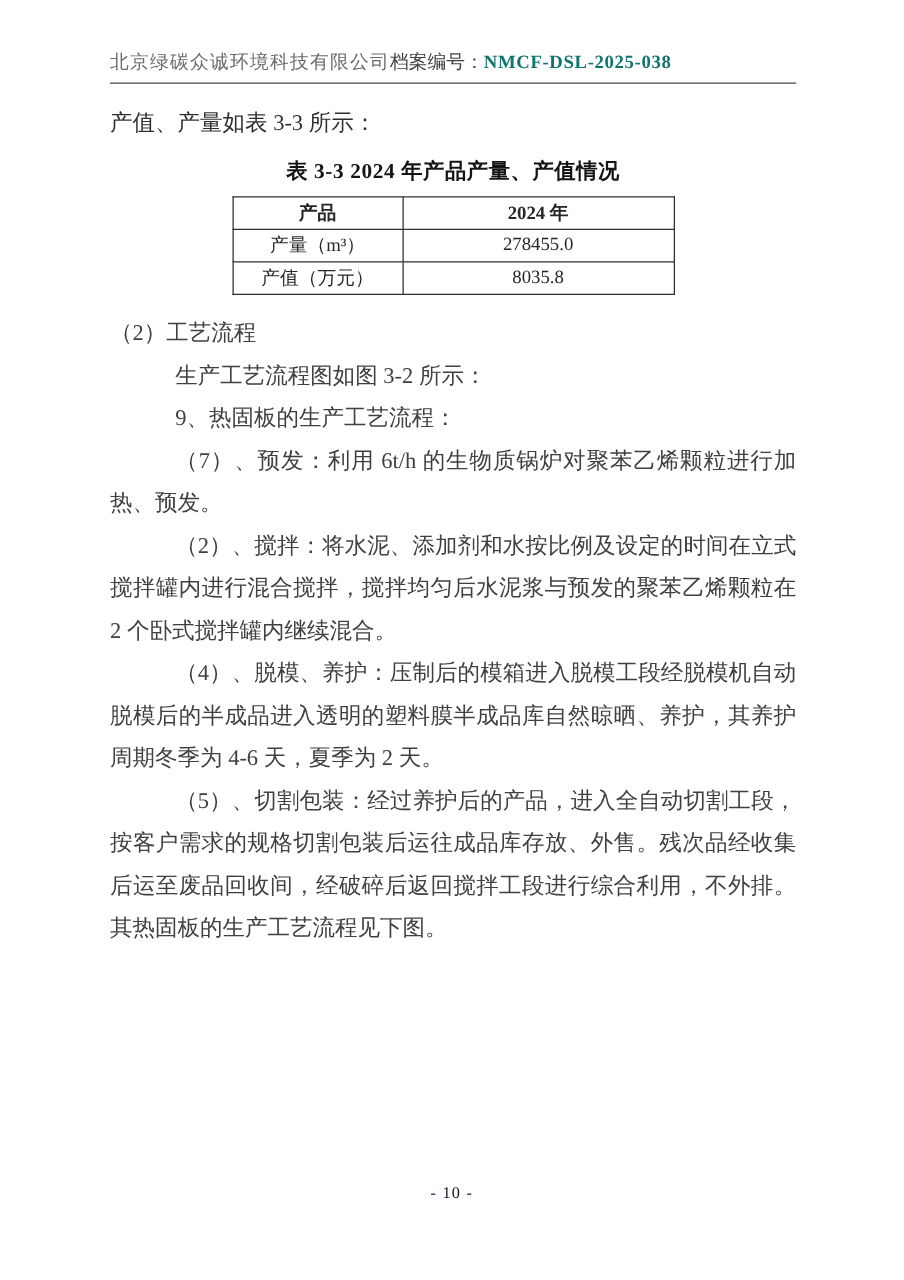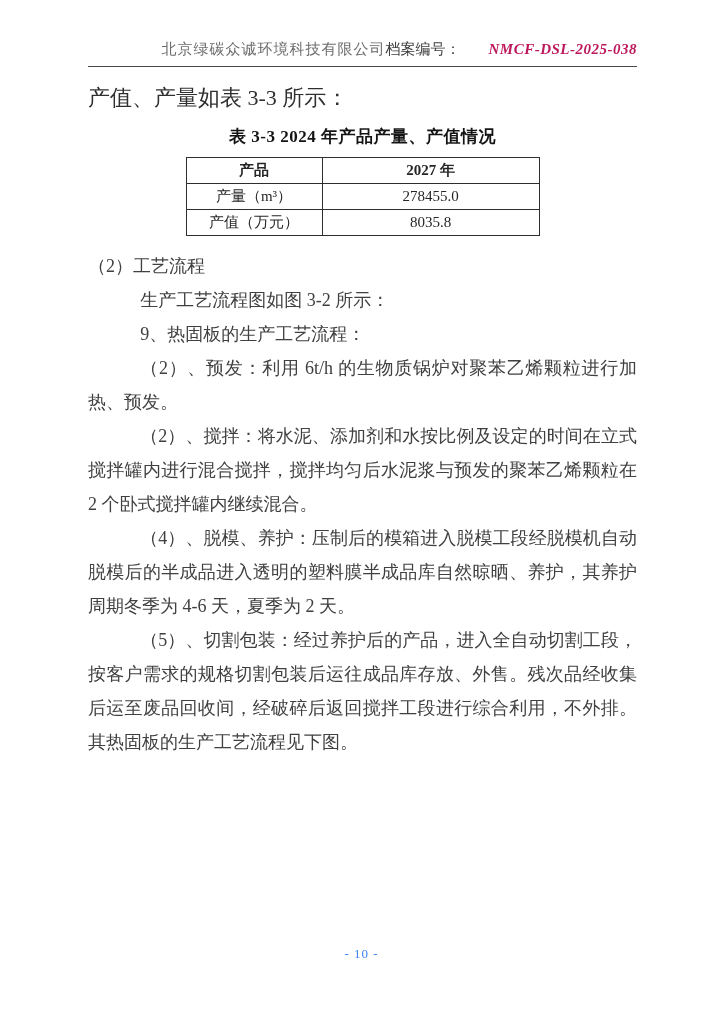--- a/index.html
+++ b/index.html
@@ -13,47 +13,46 @@
     font-family: "Liberation Serif", "DejaVu Serif", serif;
     color: #2b2b2b;
     overflow: hidden;
   }
   .content {
     padding: 0 86px 0 88px;
   }
   
   .header-row {
     display: flex;
-    justify-content: flex-end;
+    justify-content: flex-start;
     align-items: flex-end;
     margin-top: 40px;
     padding-bottom: 7px;
     border-bottom: 1.5px solid #4a4a4a;
   }
   .company-name {
     font-size: 15px;
     letter-spacing: 1px;
     color: #6b6b6b;
   }
   .archive {
     font-size: 15px;
     color: #3d3d3d;
     white-space: nowrap;
   }
   .archive .code {
     font-weight: bold;
-    color: #be185d;
+    color: #0f766e;
     letter-spacing: 0.5px;
-    margin-left: 28px;
-    font-style: italic;
+    margin-left: 0;
   }
   
   .intro {
     margin-top: 14px;
-    font-size: 22px;
+    font-size: 18px;
     line-height: 34px;
     color: #2f2f2f;
   }
   .table-title {
     margin-top: 10px;
     text-align: center;
     font-weight: bold;
     font-size: 17px;
     color: #141414;
     letter-spacing: 0.5px;
@@ -87,21 +86,21 @@
   }
   .paragraphs p.indent { text-indent: 2.9em; }
   
   .footer {
     position: absolute;
     left: 0;
     bottom: 62px;
     width: 100%;
     text-align: center;
     font-size: 13px;
-    color: #3b82f6;
+    color: #0f172a;
     letter-spacing: 1px;
   }
 </style>
 </head>
 <body>
 
 <div class="page">
   <div class="content">
 
     <div class="header-row">
@@ -112,38 +111,38 @@
     </div>
 
     <p class="intro">产值、产量如表 3-3 所示：</p>
 
     <div class="table-title">表 3-3 2024 年产品产量、产值情况</div>
 
     <table class="data-table">
       <tbody>
         <tr>
           <th class="col-label">产品</th>
-          <th>2027 年</th>
+          <th>2024 年</th>
         </tr>
         <tr>
           <td class="col-label">产量（m³）</td>
           <td>278455.0</td>
         </tr>
         <tr>
           <td class="col-label">产值（万元）</td>
           <td>8035.8</td>
         </tr>
       </tbody>
     </table>
 
     <div class="paragraphs">
       <p>（2）工艺流程</p>
       <p class="indent">生产工艺流程图如图 3-2 所示：</p>
       <p class="indent">9、热固板的生产工艺流程：</p>
-      <p class="indent">（2）、预发：利用 6t/h 的生物质锅炉对聚苯乙烯颗粒进行加热、预发。</p>
+      <p class="indent">（7）、预发：利用 6t/h 的生物质锅炉对聚苯乙烯颗粒进行加热、预发。</p>
       <p class="indent">（2）、搅拌：将水泥、添加剂和水按比例及设定的时间在立式搅拌罐内进行混合搅拌，搅拌均匀后水泥浆与预发的聚苯乙烯颗粒在 2 个卧式搅拌罐内继续混合。</p>
       <p class="indent">（4）、脱模、养护：压制后的模箱进入脱模工段经脱模机自动脱模后的半成品进入透明的塑料膜半成品库自然晾晒、养护，其养护周期冬季为 4-6 天，夏季为 2 天。</p>
       <p class="indent">（5）、切割包装：经过养护后的产品，进入全自动切割工段，按客户需求的规格切割包装后运往成品库存放、外售。残次品经收集后运至废品回收间，经破碎后返回搅拌工段进行综合利用，不外排。其热固板的生产工艺流程见下图。</p>
     </div>
 
   </div>
 
   <div class="footer">- 10 -</div>
 </div>
 

